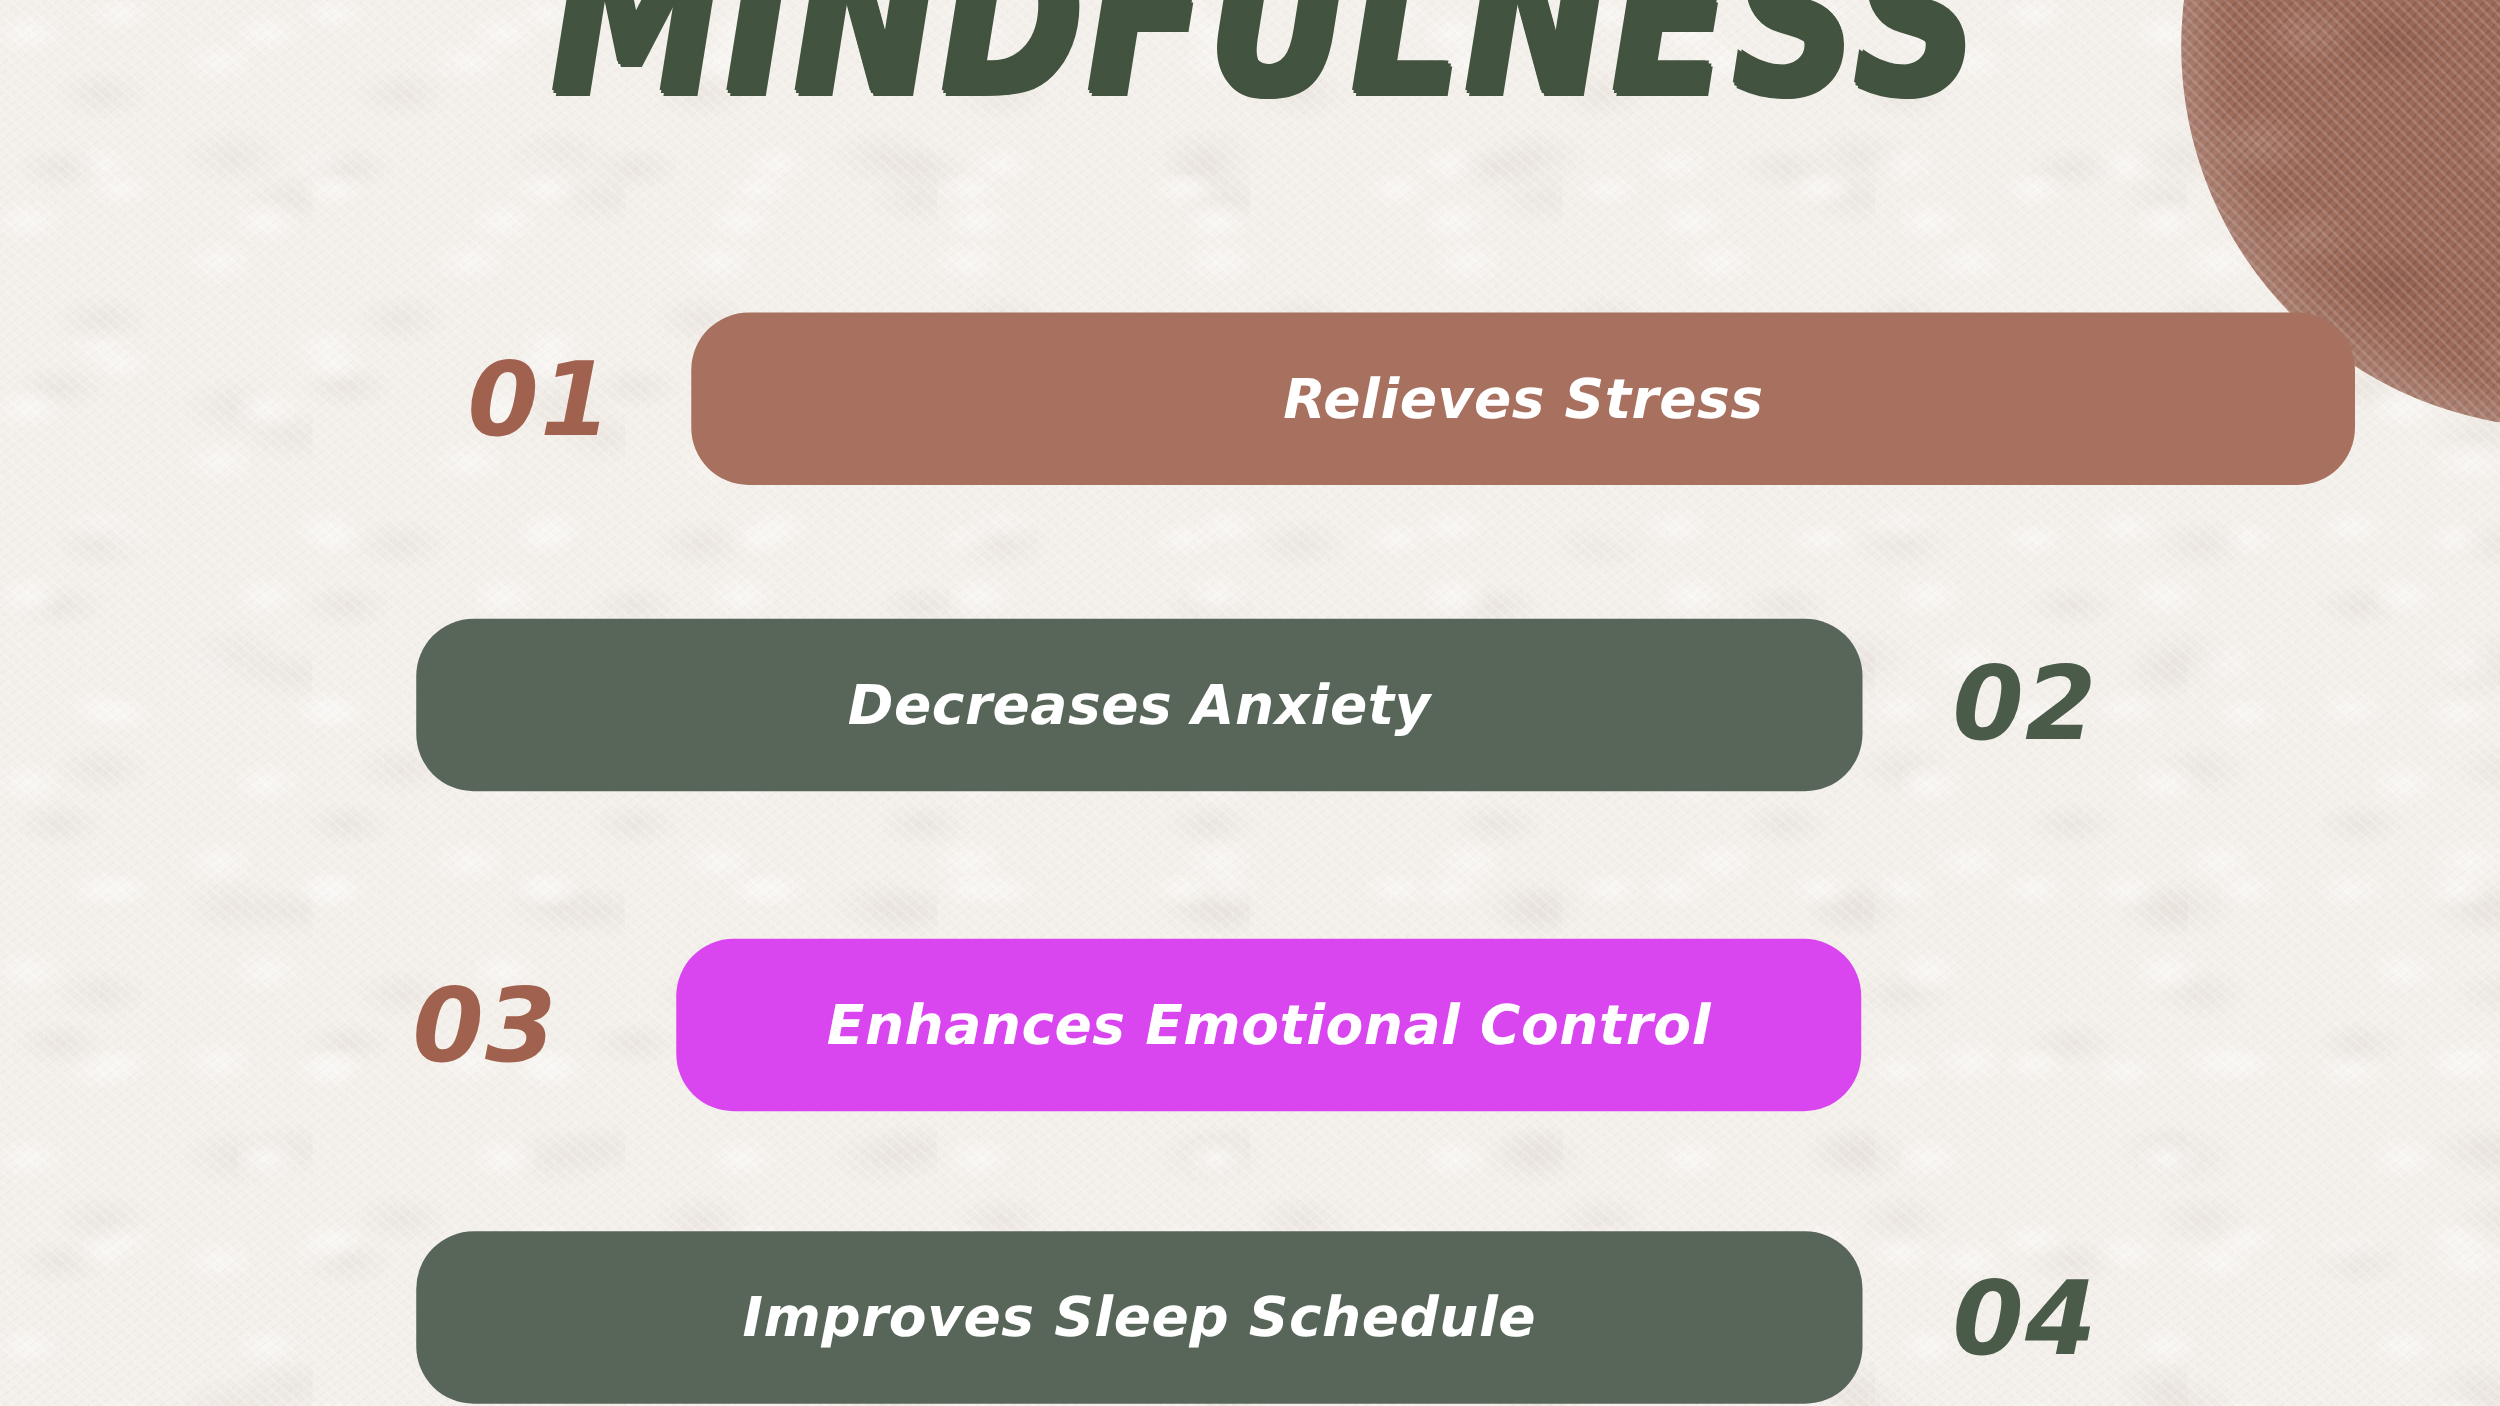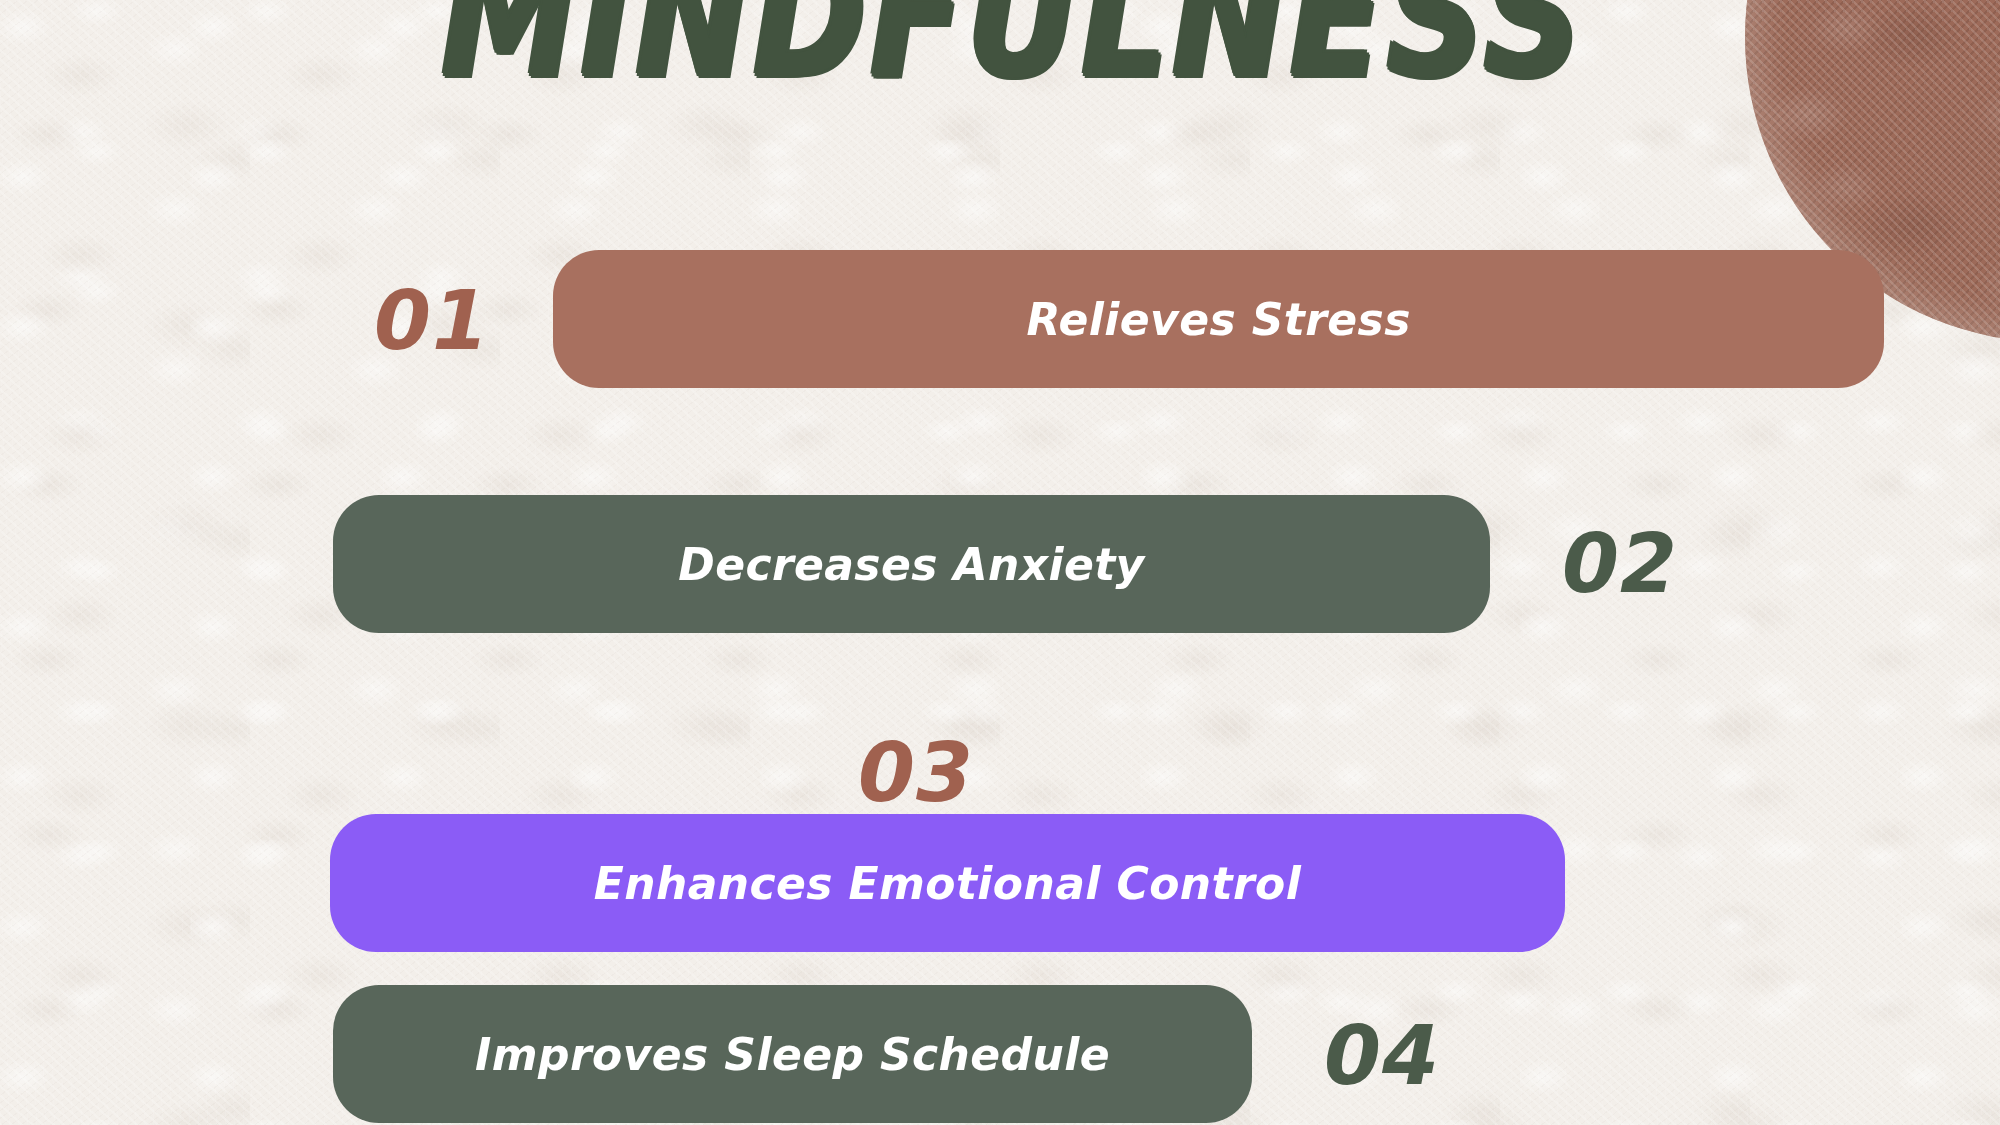--- a/index.html
+++ b/index.html
@@ -145,27 +145,27 @@
   #row-1{ left:330px; top:250px; }
   #row-1 .row-number{ color:#a0614f; margin-right:63px; margin-top:4px;margin-left:44px; }
   #row-1 .pill{ width:1331px; background-color:#a8705f; }
 
   
   #row-2{ left:333px; top:495px; }
   #row-2 .pill{ width:1157px; background-color:#58665a; }
   #row-2 .row-number{ color:#4b5b4a; margin-left:72px; margin-top:0; }
 
   
-  #row-3{ left:330px; top:728px;flex-direction:column; }
+  #row-3{ left:330px; top:751px; }
   #row-3 .row-number{ color:#a0614f; margin-right:63px; margin-top:4px; }
-  #row-3 .pill{ width:1235px; background-color:#8b5cf6; }
+  #row-3 .pill{ width:948px; background-color:#d946ef;margin-left:32px; }
 
   
   #row-4{ left:333px; top:985px; }
-  #row-4 .pill{ width:919px; background-color:#58665a; }
+  #row-4 .pill{ width:1157px; background-color:#58665a; }
   #row-4 .row-number{ color:#4b5b4a; margin-left:72px; margin-top:4px; }
 </style>
 </head>
 <body>
 
 <div class="paper-texture"></div>
 <div class="paper-texture-2"></div>
 
 <div class="deco-circle"></div>
 

